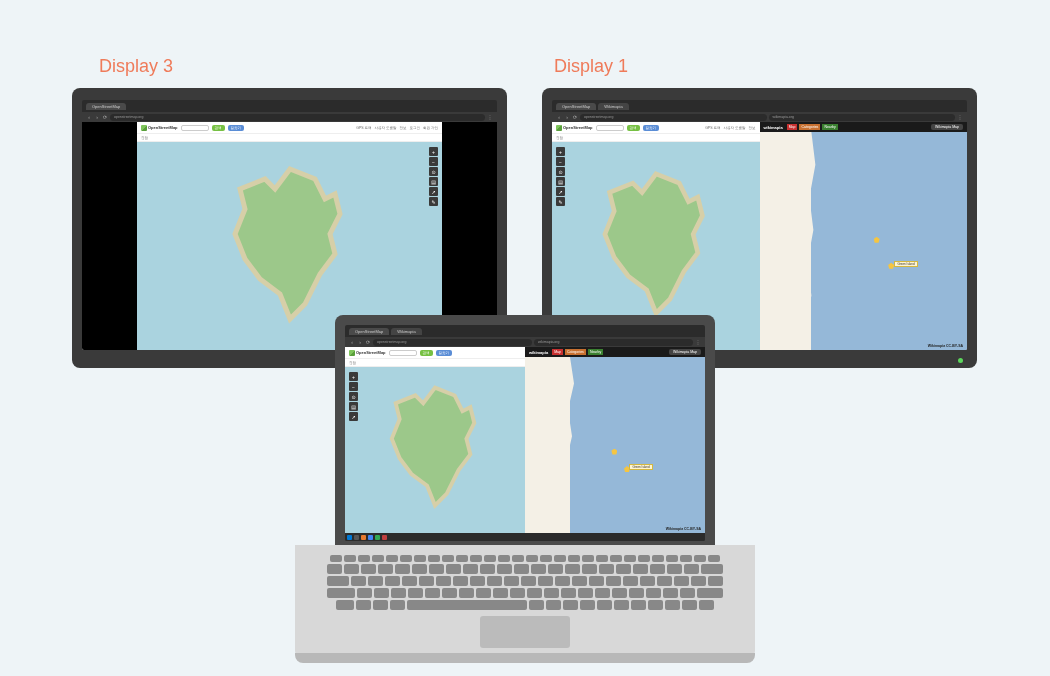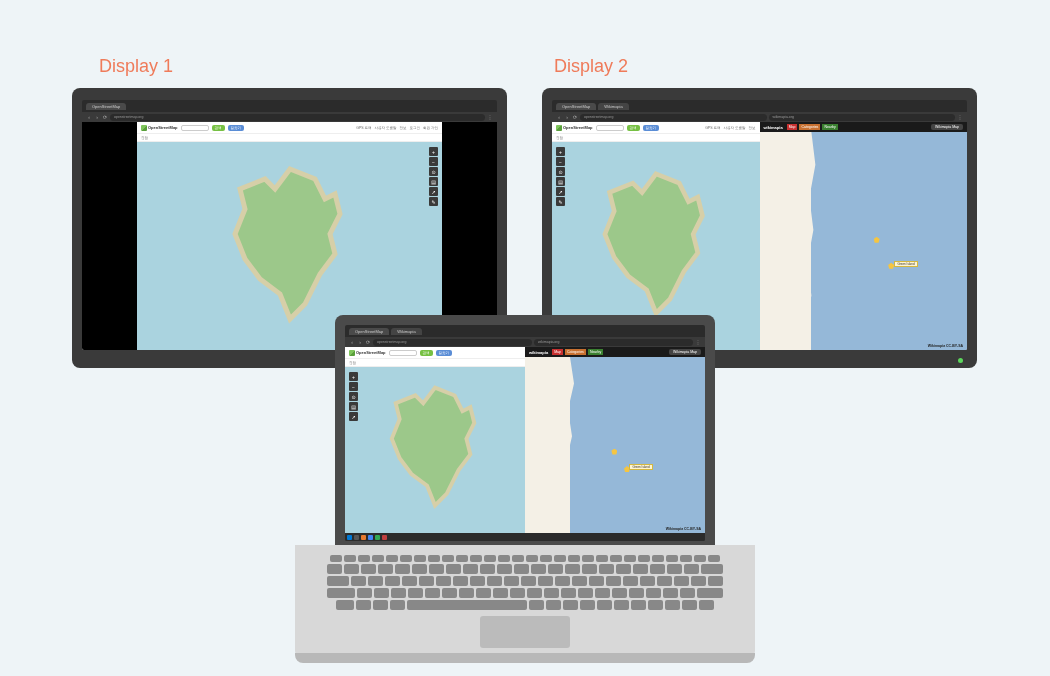--- a/index.html
+++ b/index.html
@@ -371,22 +371,22 @@
   font-weight: 600;
 }
 .black-sidebar {
   width: 55px;
   background: #000;
 }
 </style>
 </head>
 <body>
 
-<div class="display-label" style="left:99px; top:56px;">Display 1</div>
-<div class="display-label" style="left:554px; top:56px;">Display 2</div>
+<div class="display-label" style="left:99px; top:56px;">Display 3</div>
+<div class="display-label" style="left:554px; top:56px;">Display 1</div>
 
 <div class="monitor" style="left:72px; top:88px; width:435px; height:280px;">
   <div class="monitor-inner">
     <div class="browser-window">
       <div class="browser-tabs">
         <div class="tab active">OpenStreetMap</div>
       </div>
       <div class="browser-toolbar">
         <span class="nav-icon">‹</span>
         <span class="nav-icon">›</span>

